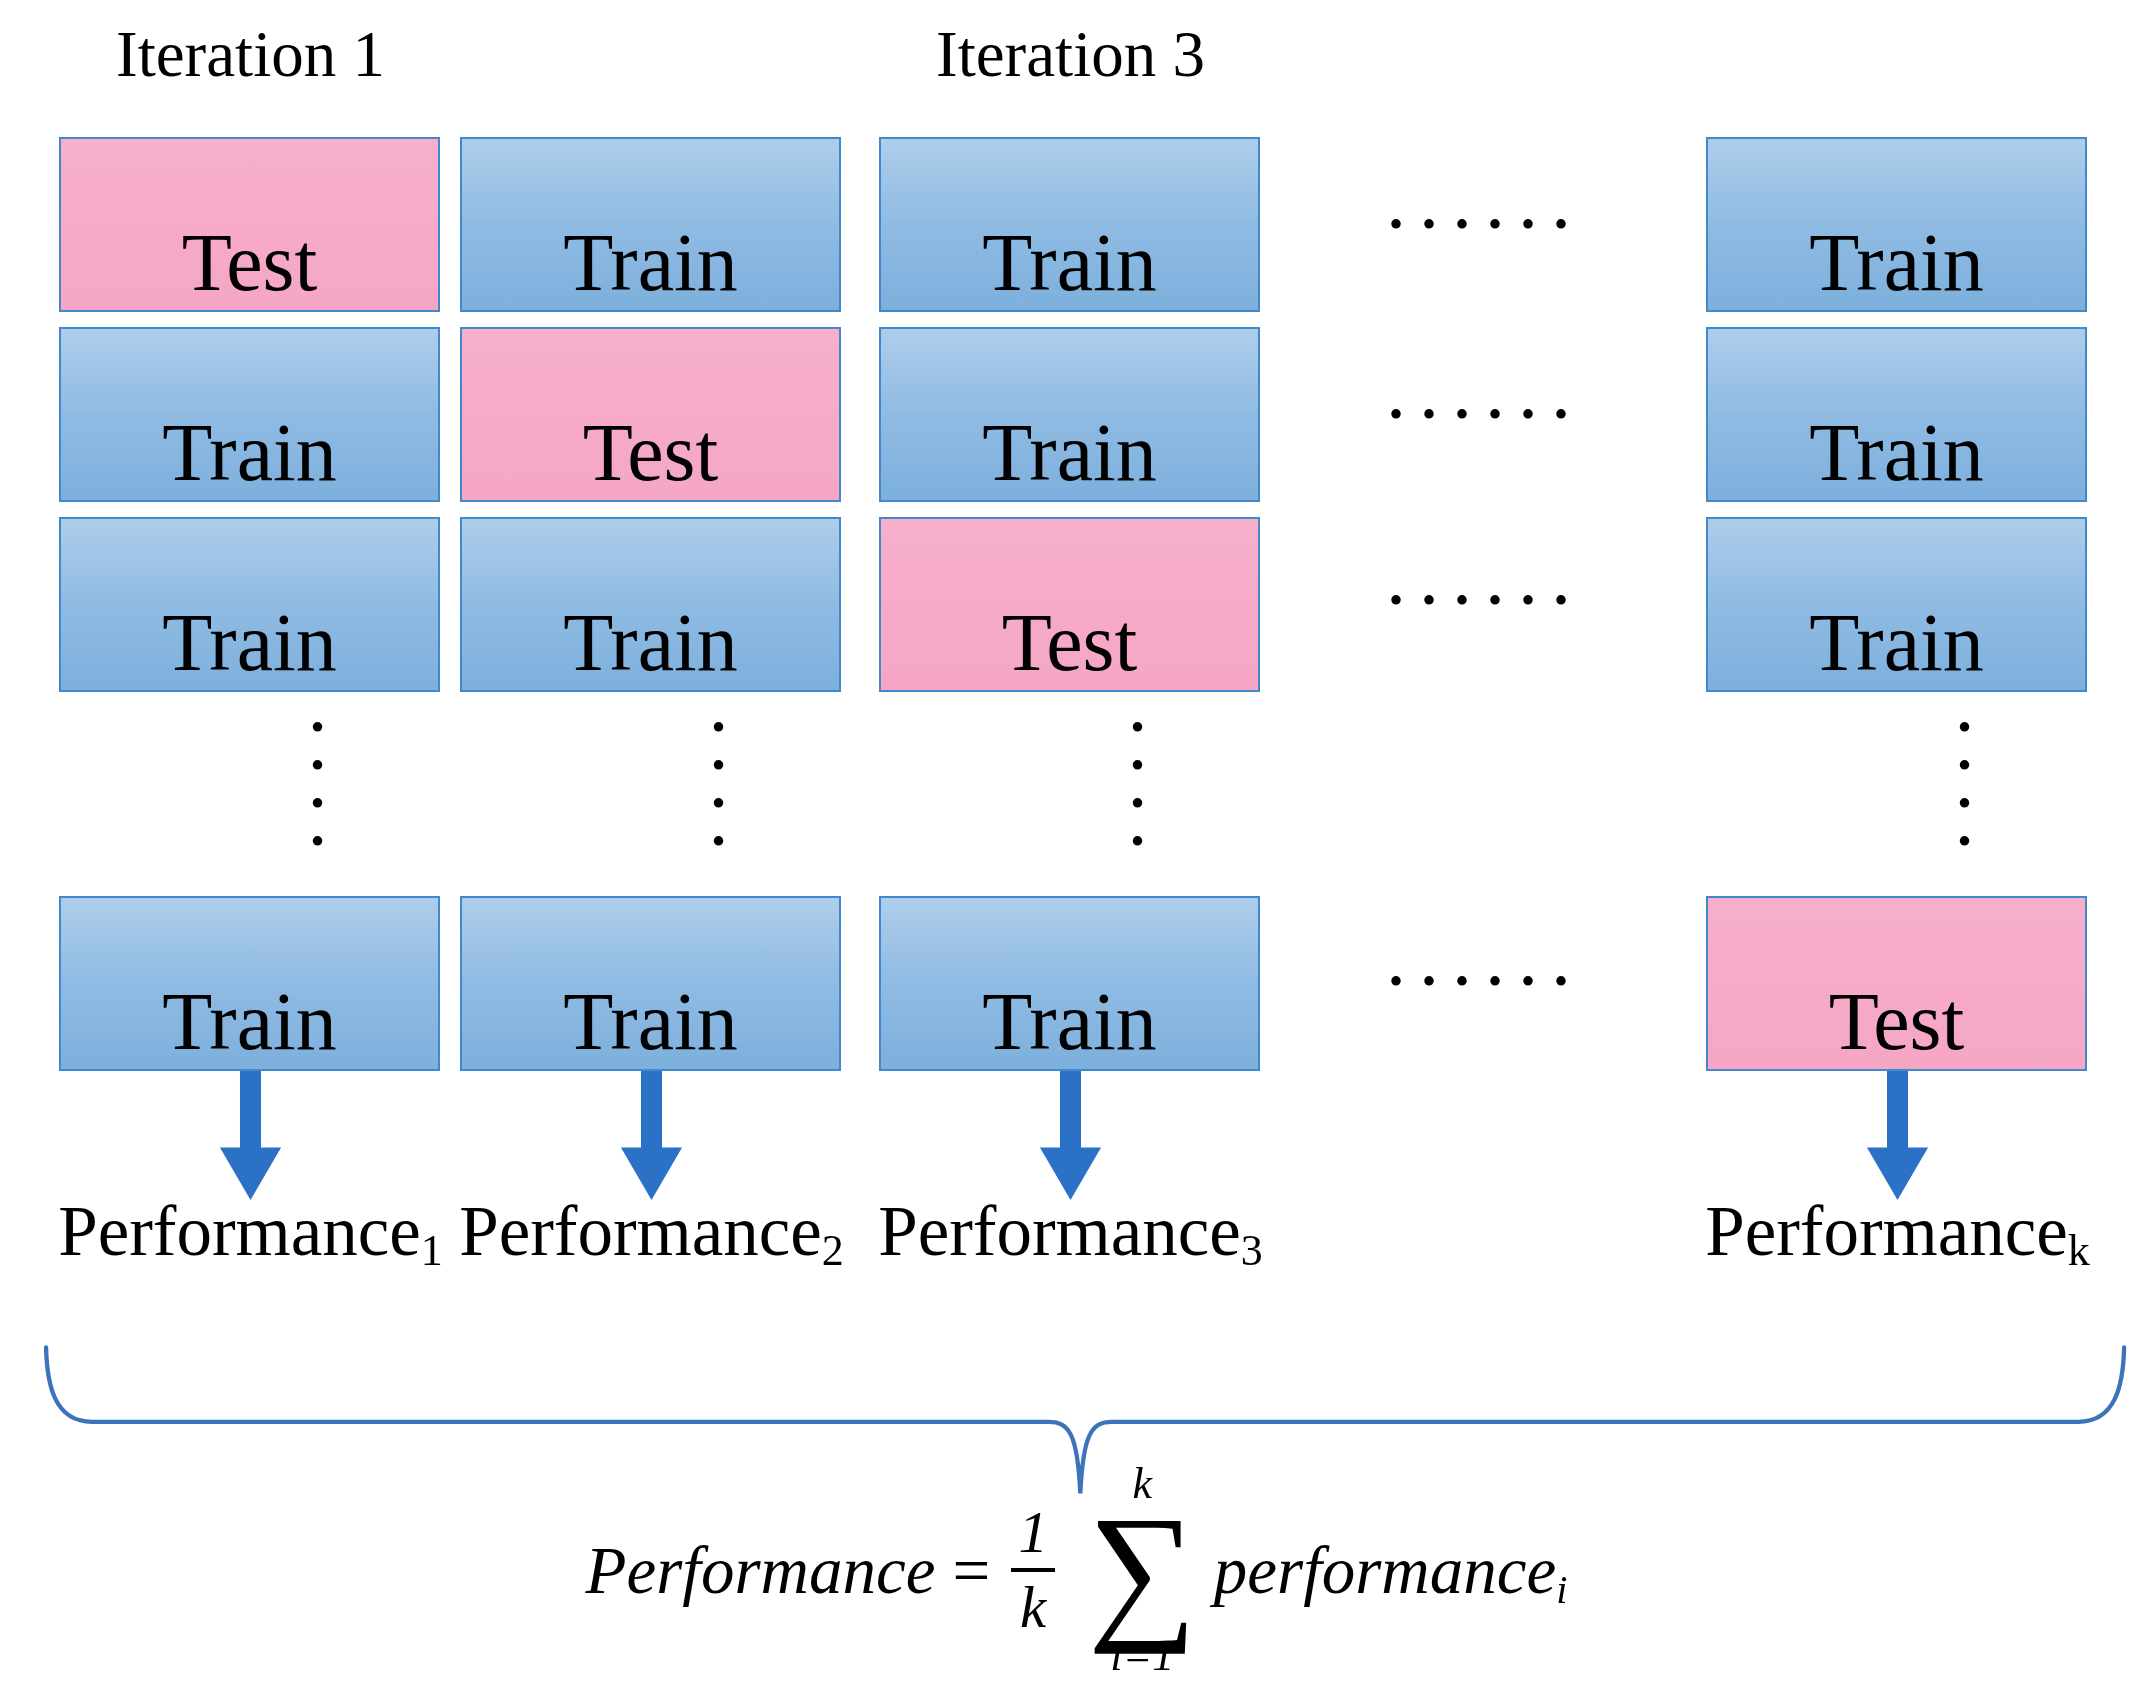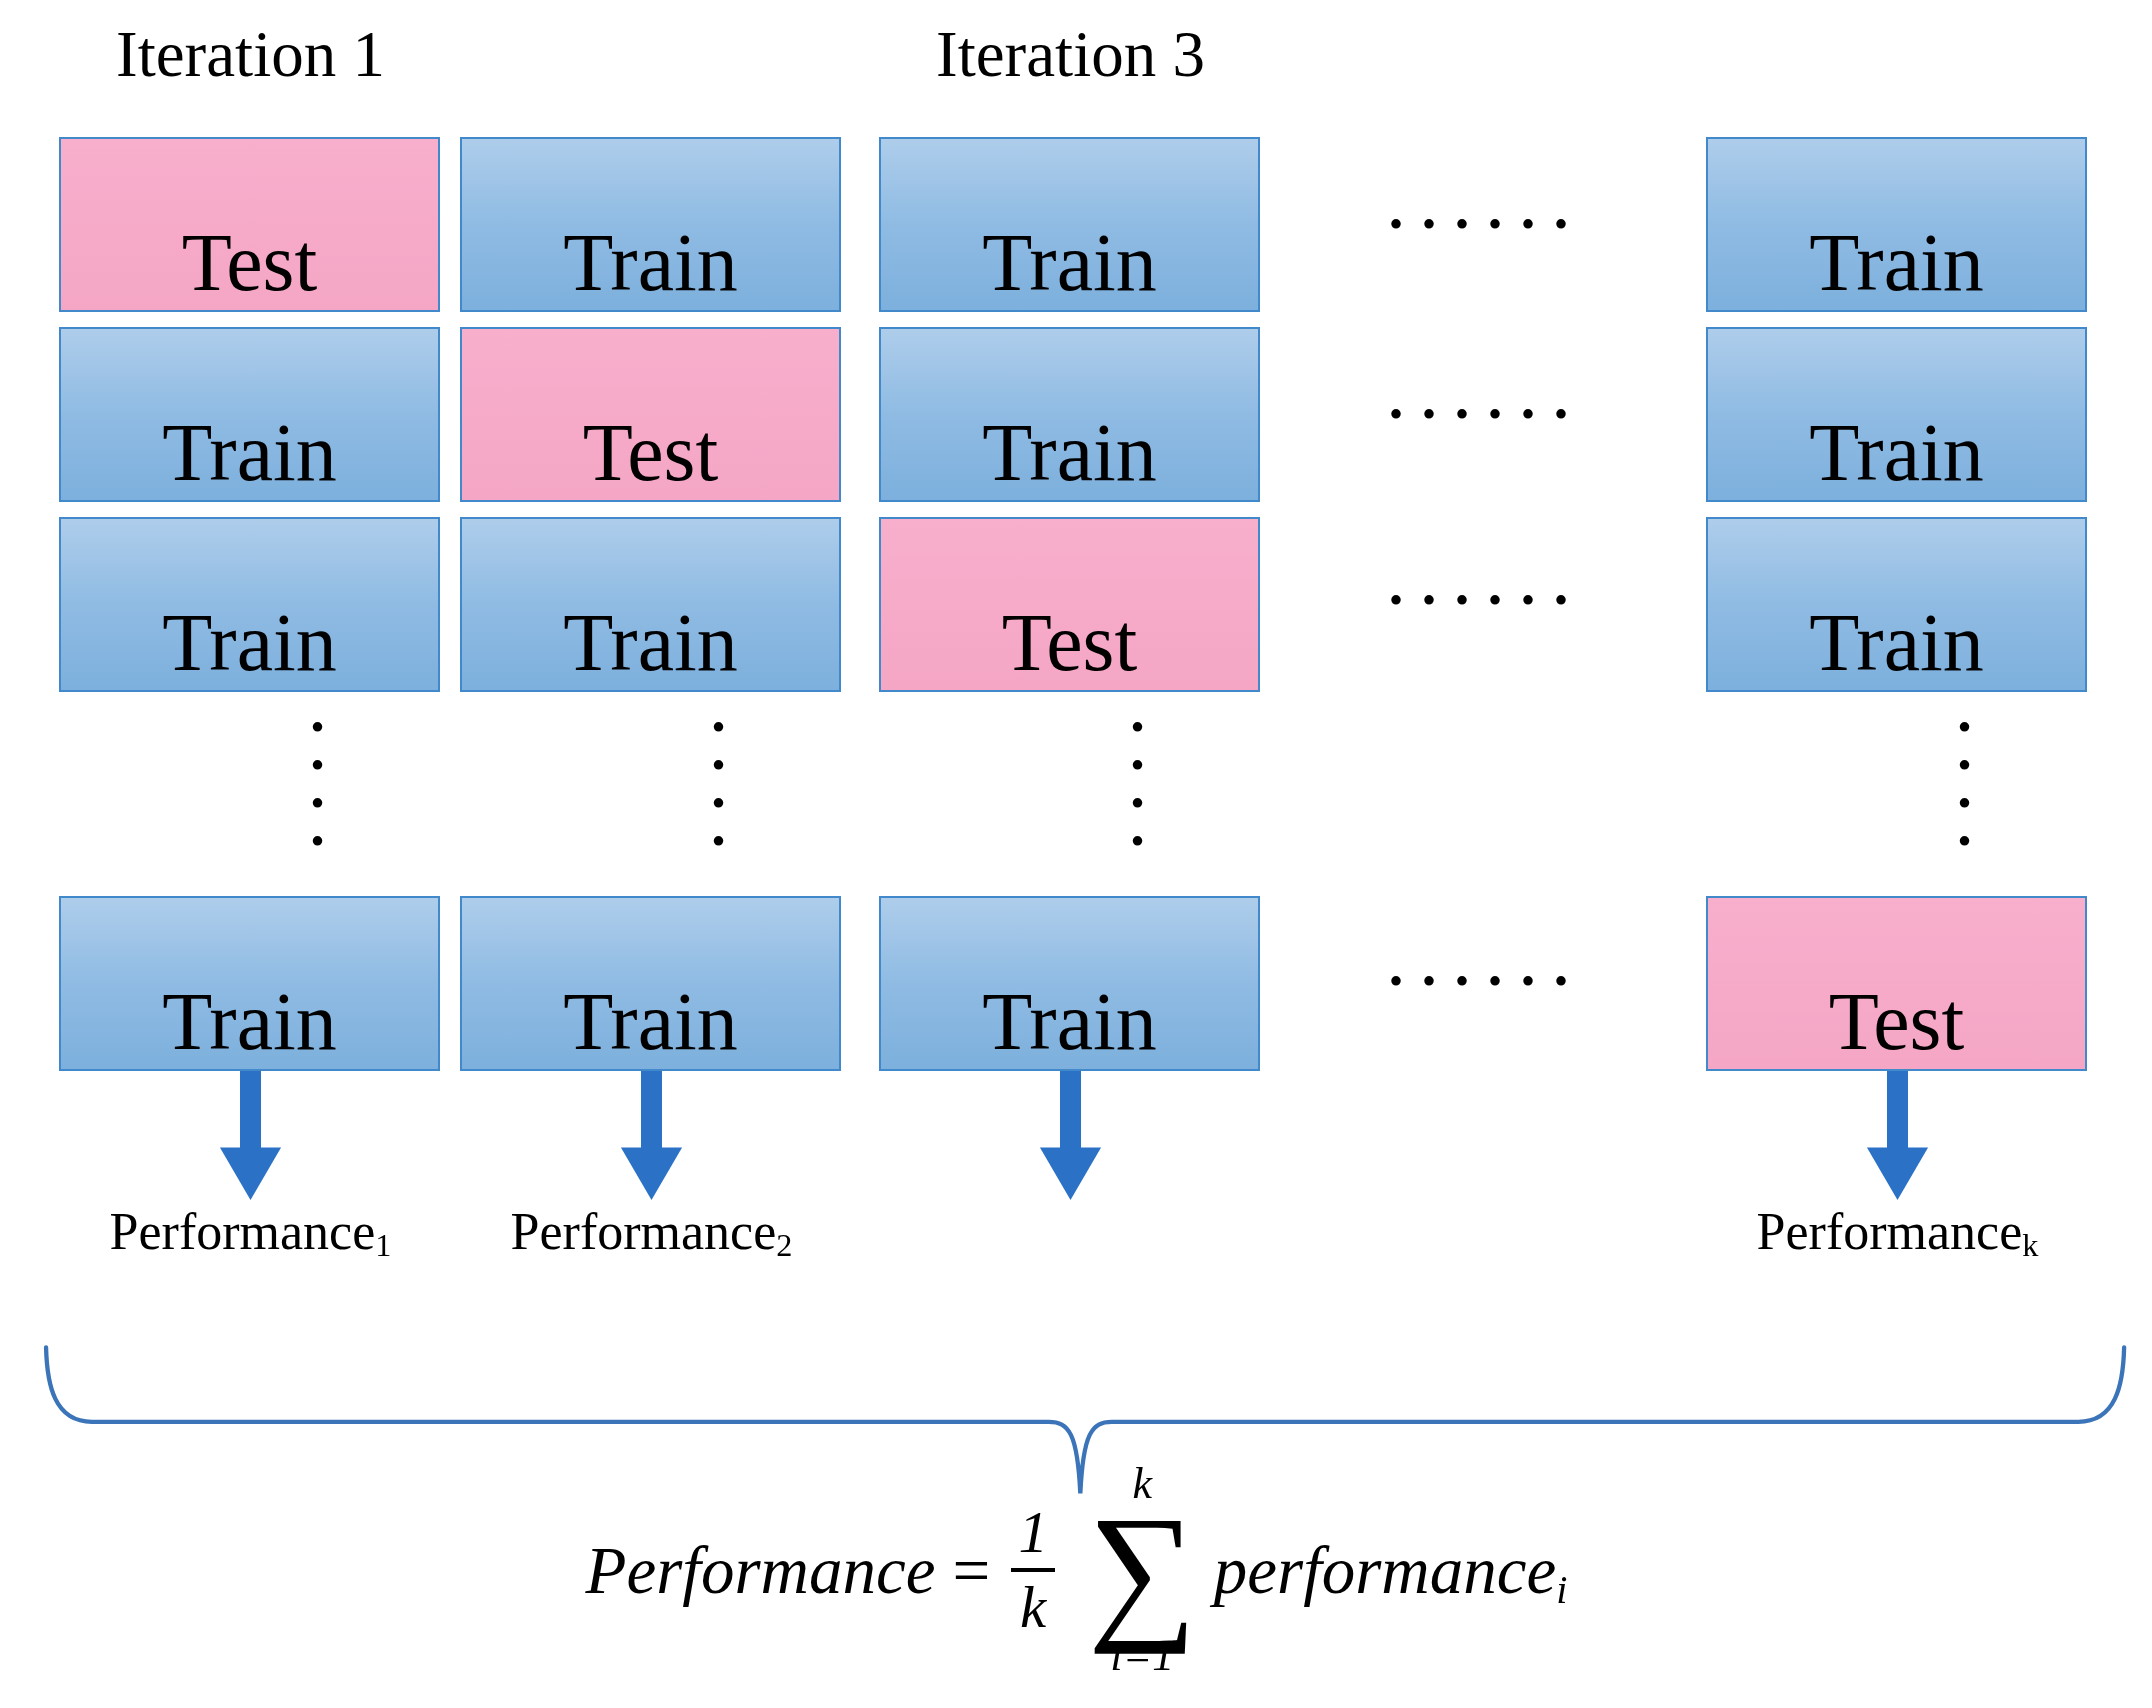--- a/index.html
+++ b/index.html
@@ -33,21 +33,21 @@
   .cell-test{background:linear-gradient(180deg,#F7AFCC 0%,#F5A6C5 100%);}
 
   .vdots{
     position:absolute;top:709px;left:182px;width:153px;
     text-align:center;font-size:40px;line-height:38px;
     white-space:pre-line;letter-spacing:0;
   }
   .arrow-svg{position:absolute;left:158px;top:1071px;}
   .perf{
     position:absolute;top:1197px;left:-38px;width:459px;
-    text-align:center;font-size:52px;line-height:69px;white-space:nowrap;
+    text-align:center;font-size:71px;line-height:69px;white-space:nowrap;
   }
   .perf .sub{font-size:0.62em;position:relative;top:0.22em;}
 
   
   .hdots{
     position:absolute;left:1354px;width:268px;height:63px;
     text-align:center;font-size:40px;line-height:63px;letter-spacing:19px;
     white-space:nowrap;
   }
   .hdots.hr0{top:193px;} .hdots.hr1{top:383px;} .hdots.hr2{top:569px;} .hdots.hr3{top:950px;}
@@ -144,20 +144,23 @@
 •
 •
 •</div>
     <div class="cell r3 cell-train">
         <span>Train</span>
       </div>
     <svg class="arrow-svg" width="67" height="129" viewBox="0 0 70 135">
       <rect x="24" y="0" width="22" height="84" fill="#2B72C7"></rect>
       <polygon points="3,80 67,80 35,135" fill="#2B72C7"></polygon>
     </svg>
+    <div class="perf">
+      <span>Performance</span><span class="sub">3</span>
+    </div>
   </div>
 
   <div class="col c3">
     <div class="cell r0 cell-train">
         <span>Train</span>
       </div>
     <div class="cell r1 cell-train">
         <span>Train</span>
       </div>
     <div class="cell r2 cell-train">

